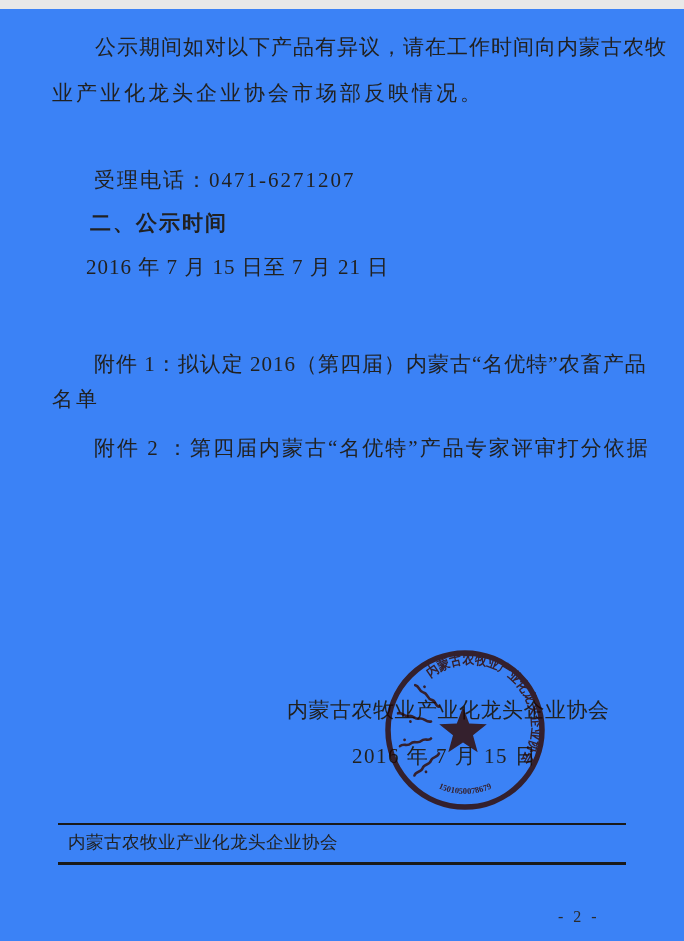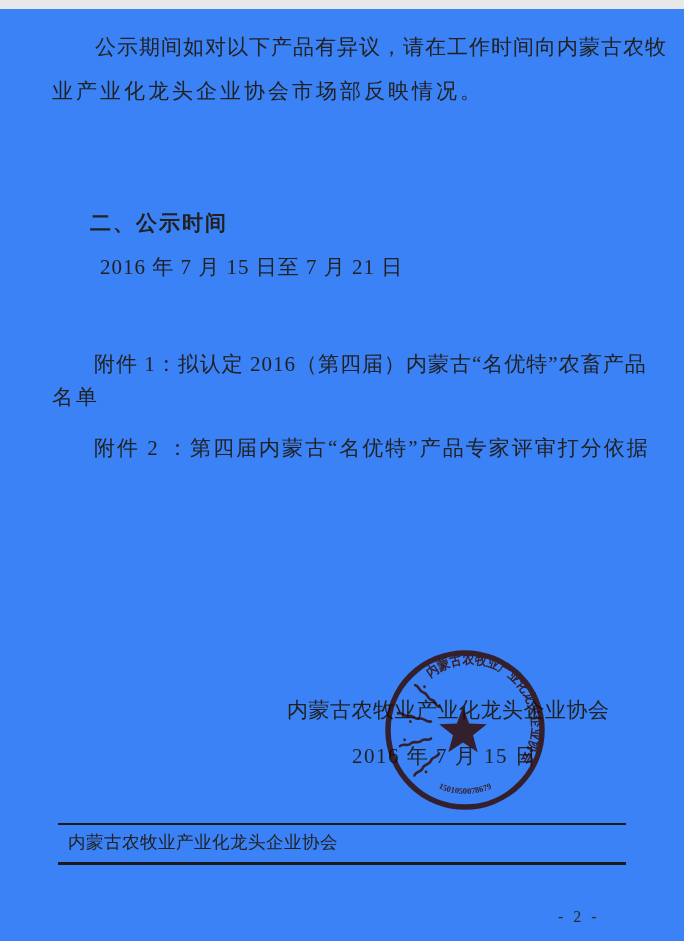--- a/index.html
+++ b/index.html
@@ -15,21 +15,21 @@
   }
   .bline {
     position:absolute;
     font-size:21px;
     line-height:24px;
     white-space:nowrap;
     color:#212121;
   }
   .ls1 { letter-spacing:1px; }
   .ls2 { letter-spacing:2px; }
-  .ls3 { letter-spacing:3px;font-family:Liberation Mono, monospace; }
+  .ls3 { letter-spacing:3px; }
   .heading { font-weight:bold; }
   .sig-org  { position:absolute; top:687px; left:287px; font-size:21px; letter-spacing:0.5px; white-space:nowrap; }
   .sig-date { position:absolute; top:733px; left:352px; font-size:21px; letter-spacing:1.5px; white-space:nowrap; }
   .seal {
     position:absolute; left:370px; top:626px;
     width:190px; height:190px;
     mix-blend-mode:multiply;
     opacity:0.93;
   }
   .footer-rule-top    { position:absolute; top:814px; left:58px; width:568px; height:2px; background:#1a1a1a; }
@@ -45,22 +45,23 @@
   }
   .seal text { font-family:"Liberation Serif","DejaVu Serif",serif; }
 </style>
 </head>
 <body>
 
 <div class="page">
 
   <div class="bline ls1" style="top:26px; left:95px;">公示期间如对以下产品有异议，请在工作时间向内蒙古农牧</div>
   <div class="bline ls3" style="top:72px; left:52px;">业产业化龙头企业协会市场部反映情况。</div>
+  <div class="bline ls2" style="top:159px; left:94px;">受理电话：0471-6271207</div>
   <div class="bline ls2 heading" style="top:202px; left:90px;">二、公示时间</div>
-  <div class="bline ls1" style="top:246px; left:100px;">2016 年 7 月 15 日至 7 月 21 日</div>
+  <div class="bline ls1" style="top:246px; left:86px;">2016 年 7 月 15 日至 7 月 21 日</div>
   <div class="bline ls1" style="top:343px; left:94px;">附件 1：拟认定 2016（第四届）内蒙古“名优特”农畜产品</div>
   <div class="bline ls3" style="top:378px; left:52px;">名单</div>
   <div class="bline ls2" style="top:427px; left:94px;">附件 2 ：第四届内蒙古“名优特”产品专家评审打分依据</div>
 
   <div class="sig-org">内蒙古农牧业产业化龙头企业协会</div>
   <div class="sig-date">2016 年 7 月 15 日</div>
 
   <svg class="seal" viewBox="0 0 190 190" aria-hidden="true">
 
     <circle cx="95" cy="95" r="77" fill="none" stroke="#dd2f1e" stroke-width="5.5"></circle>

